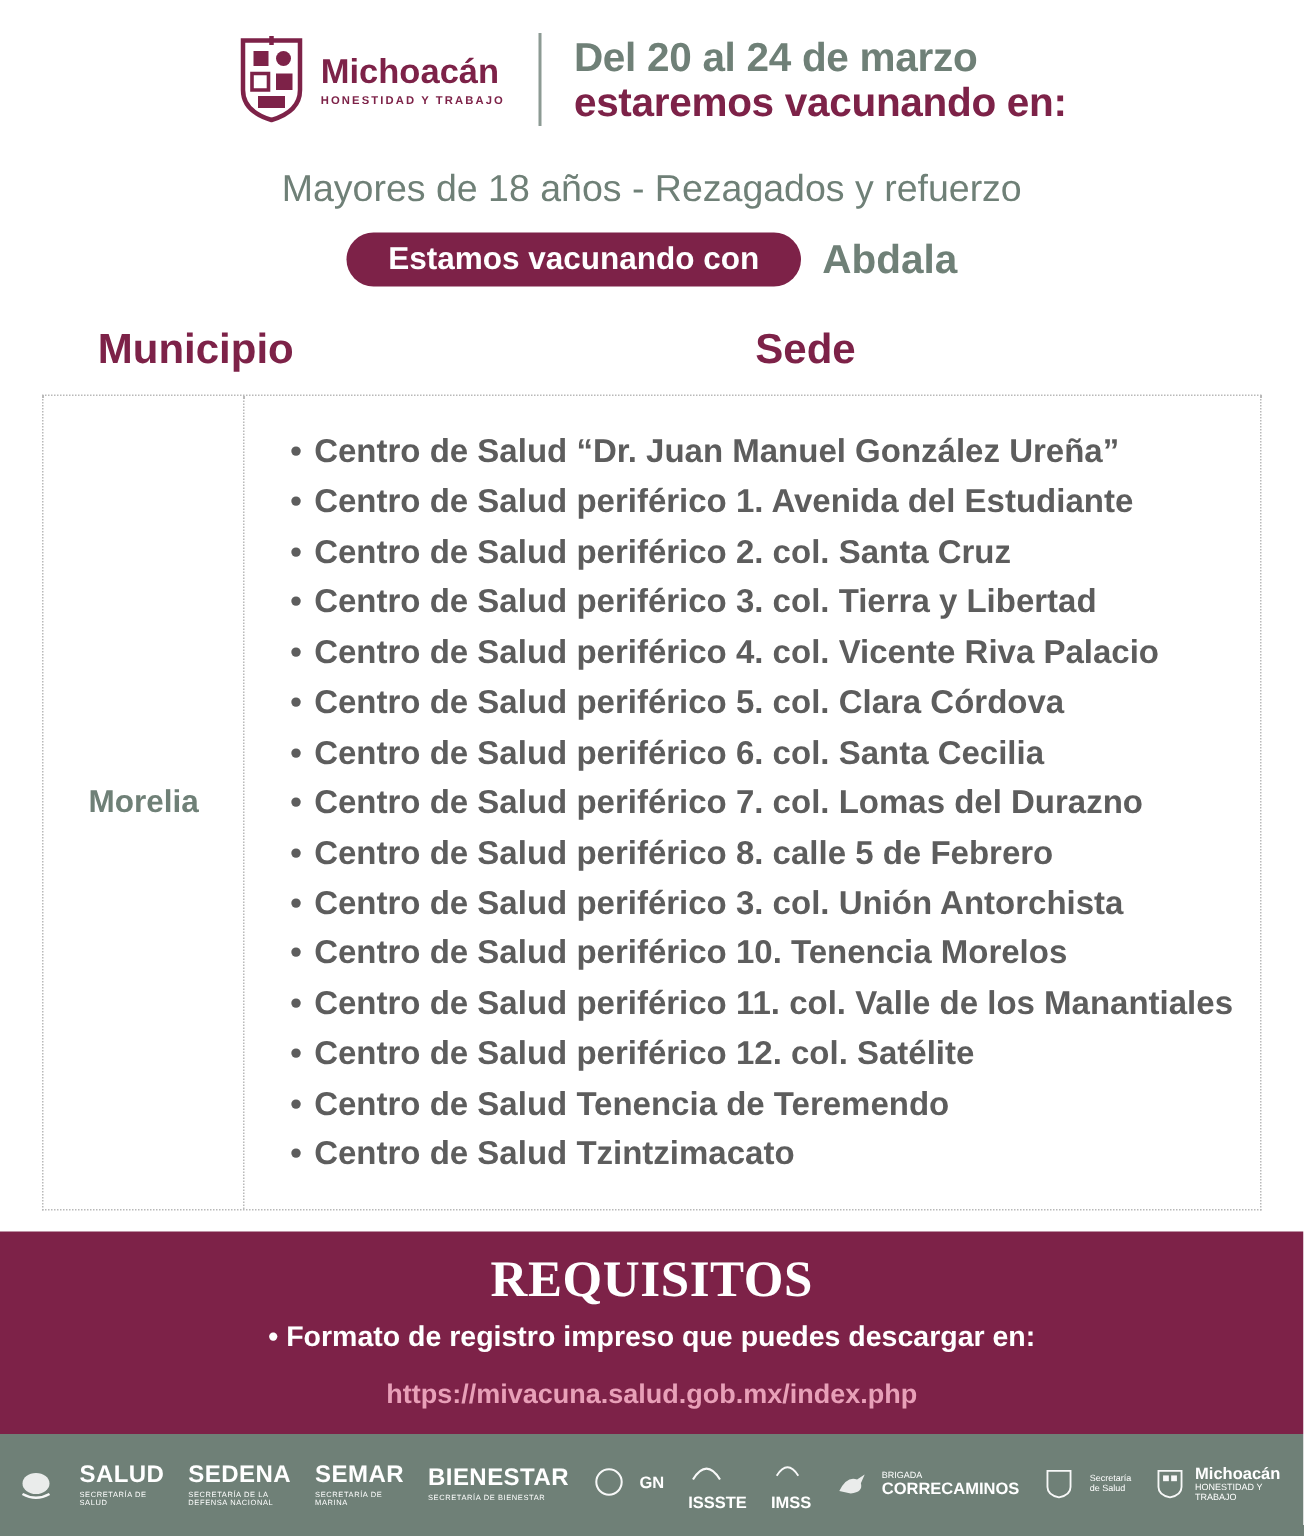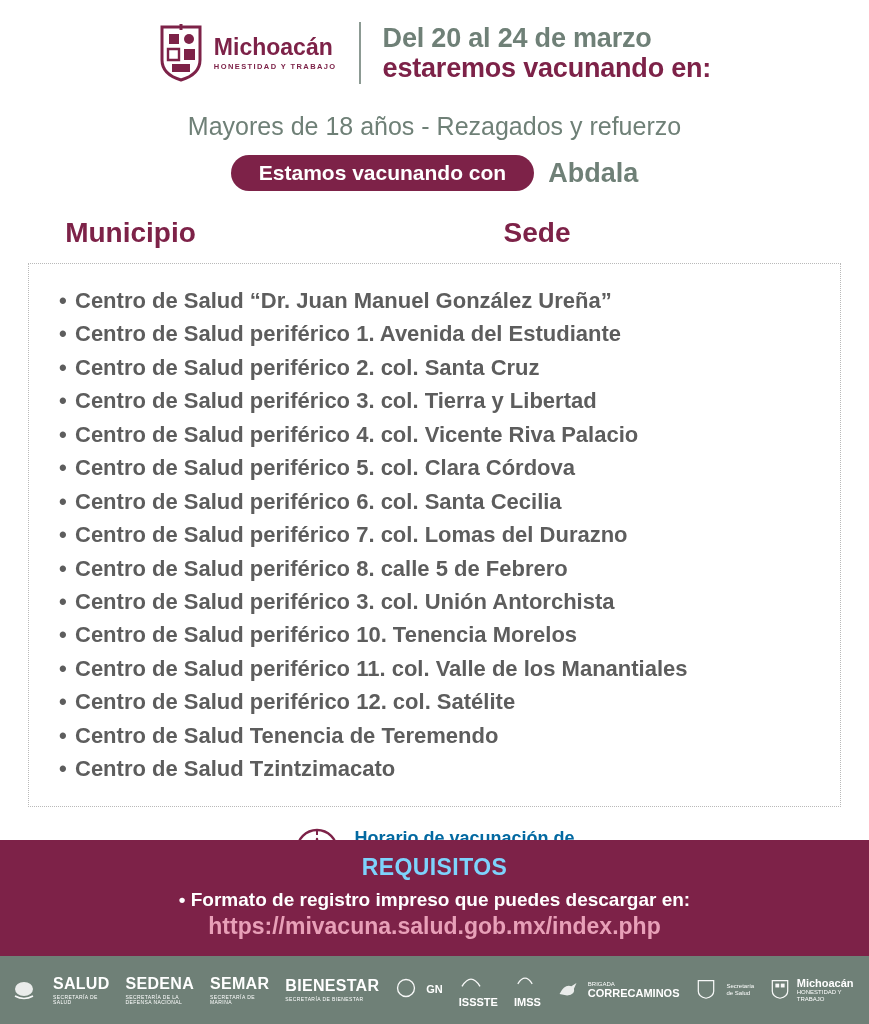--- a/index.html
+++ b/index.html
@@ -194,36 +194,37 @@
   .requisitos {
     position: absolute;
     left: 0;
     right: 0;
     bottom: 68px;
     background: #7d2248;
     padding: 14px 0 16px 0;
     text-align: center;
   }
   .req-title {
-    font-size: 23px;
-    font-weight: bold;
-    color: #7dd3fc;
+    font-size: 34px;
+    font-weight: bold;
+    color: #ffffff;
     letter-spacing: 0.4px;
+    font-family: Liberation Serif, serif;
   }
   .req-line {
     font-size: 19px;
     font-weight: bold;
     color: #ffffff;
     margin-top: 8px;
   }
   .req-url {
-    font-size: 23px;
+    font-size: 18px;
     font-weight: bold;
     color: #e8a0b8;
-    margin-top: 2px;
+    margin-top: 16px;
   }
 
   
   .footer {
     position: absolute;
     left: 0;
     right: 0;
     bottom: 0;
     height: 68px;
     background: #6f8077;
@@ -296,20 +297,23 @@
   <span class="pill">Estamos vacunando con</span>
   <span class="vaccine-name">Abdala</span>
 </div>
 
 <div class="col-headers">
   <div class="col-h-muni">Municipio</div>
   <div class="col-h-sede">Sede</div>
 </div>
 
 <div class="table">
+  <div class="cell-muni">
+    <span class="muni-name">Morelia</span>
+  </div>
   <div class="cell-sede">
     <ul class="sede-list">
       <li>Centro de Salud “Dr. Juan Manuel González Ureña”</li>
       <li>Centro de Salud periférico 1. Avenida del Estudiante</li>
       <li>Centro de Salud periférico 2. col. Santa Cruz</li>
       <li>Centro de Salud periférico 3. col. Tierra y Libertad</li>
       <li>Centro de Salud periférico 4. col. Vicente Riva Palacio</li>
       <li>Centro de Salud periférico 5. col. Clara Córdova</li>
       <li>Centro de Salud periférico 6. col. Santa Cecilia</li>
       <li>Centro de Salud periférico 7. col. Lomas del Durazno</li>

